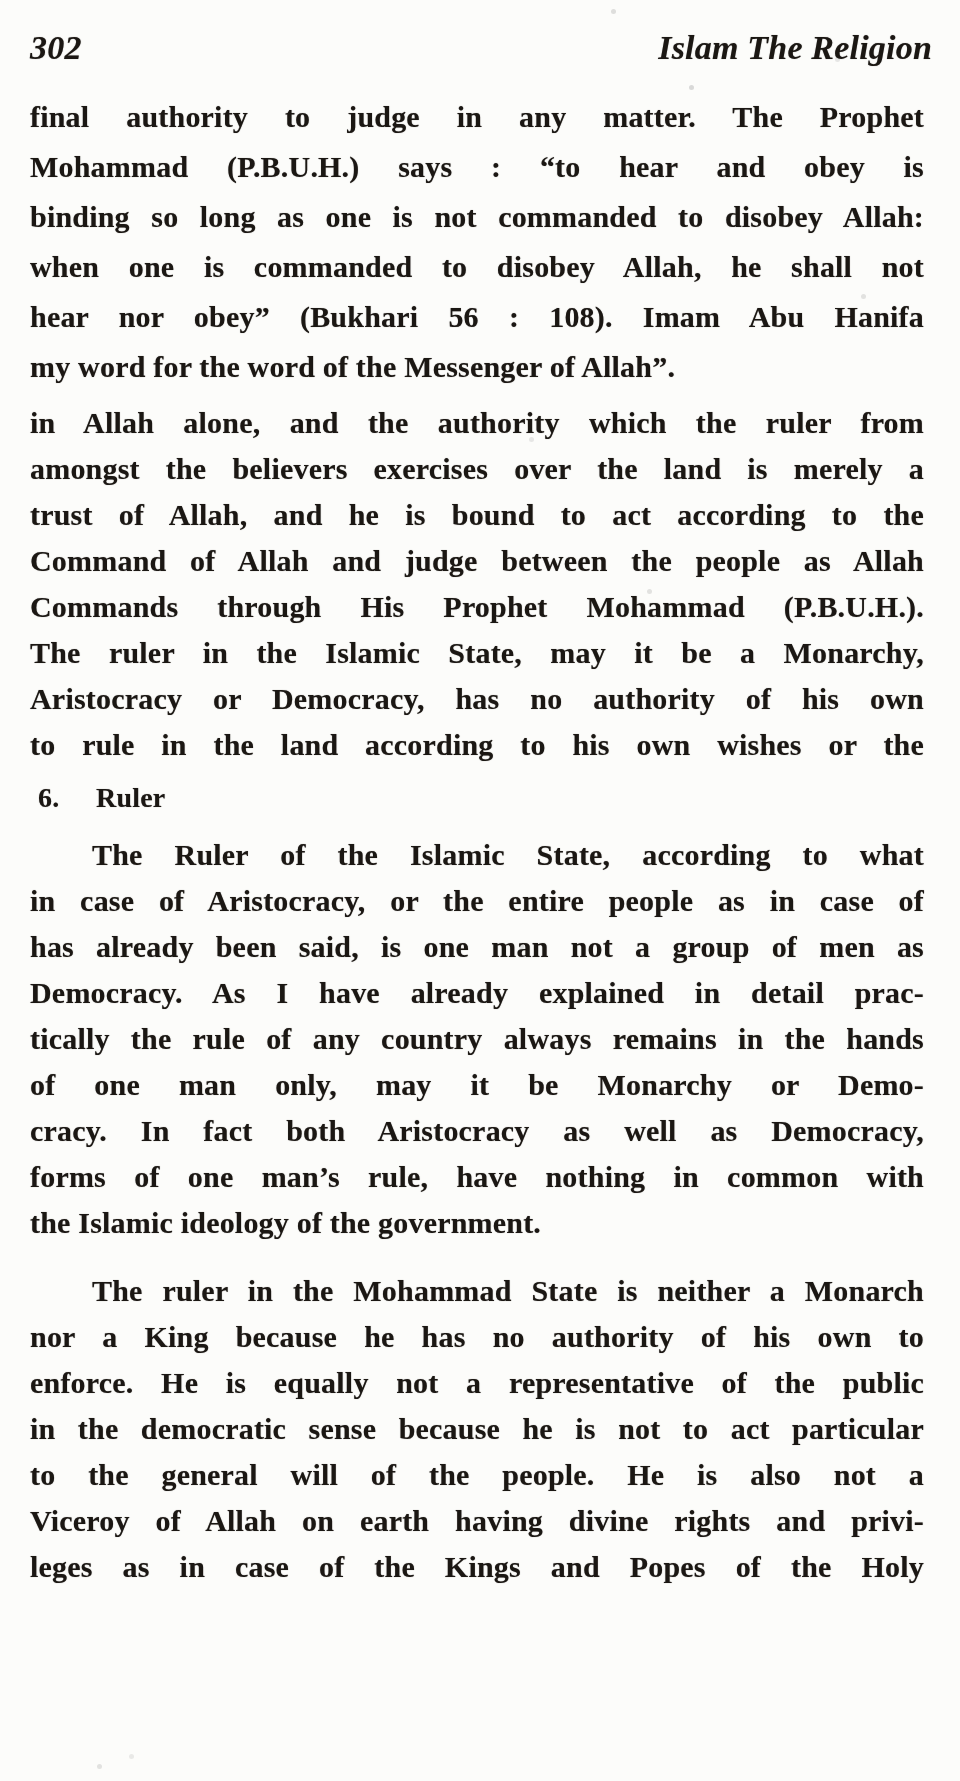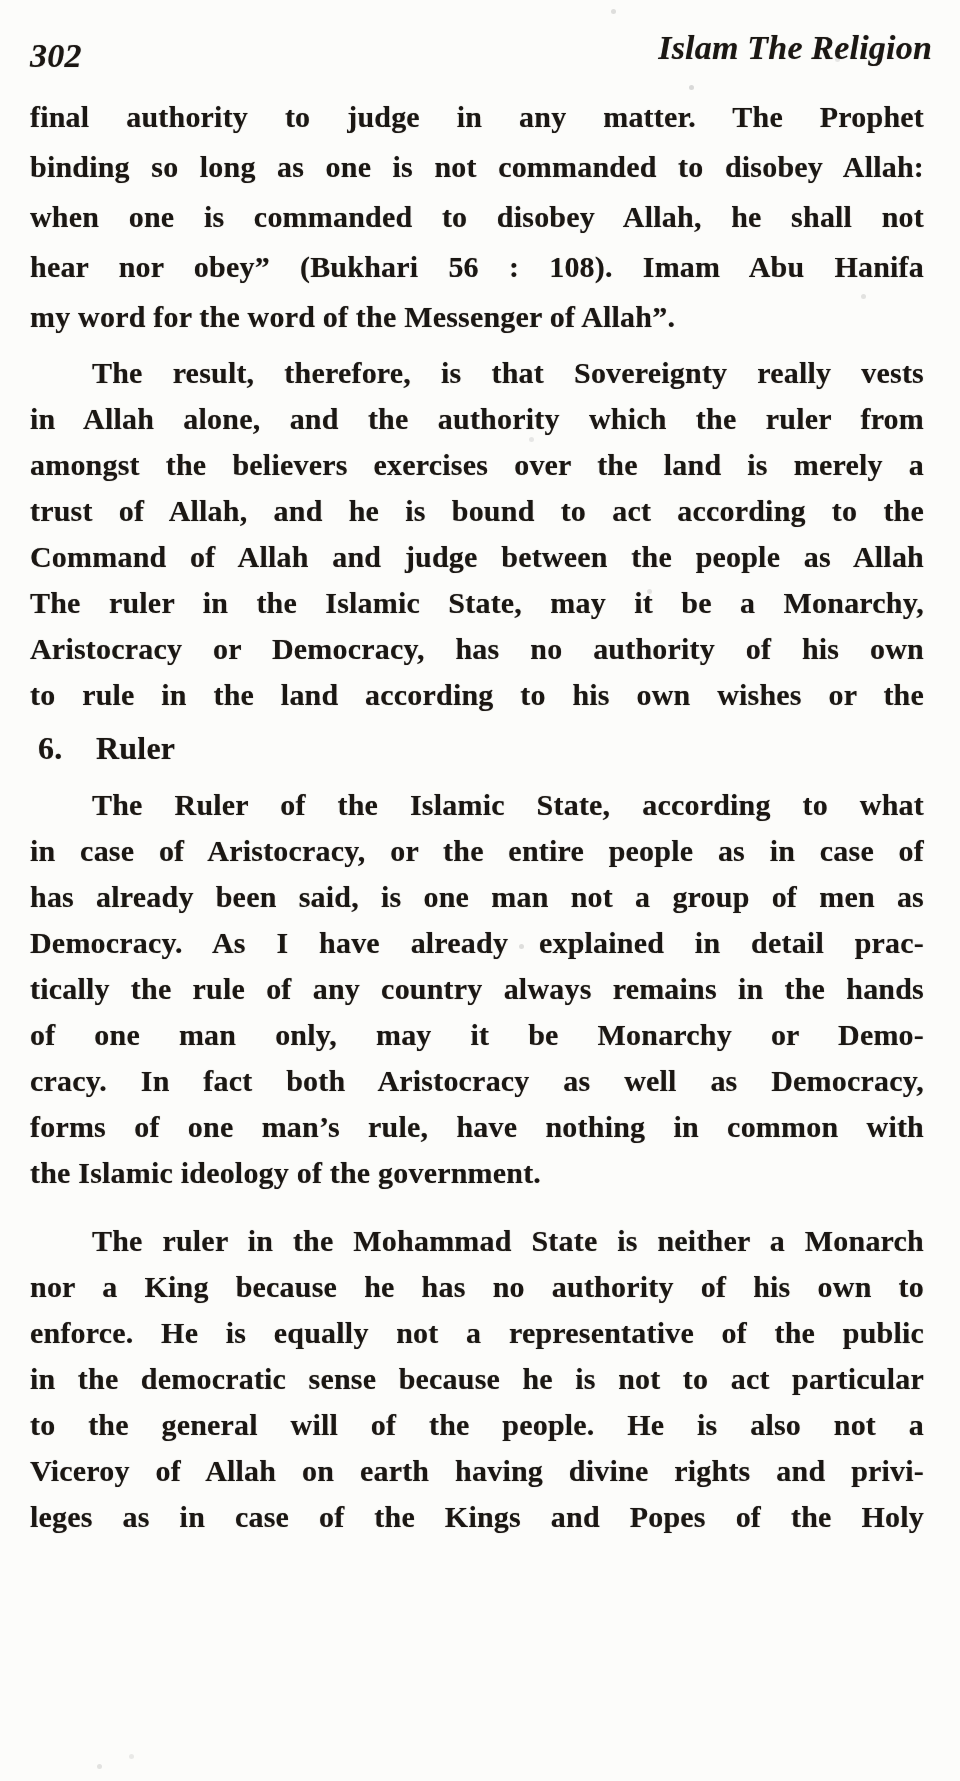--- a/index.html
+++ b/index.html
@@ -23,21 +23,21 @@
   
   .header{
     position:relative;
     height:48px;
     margin-bottom:20px;
     font-style:italic;
     font-size:34px;
     line-height:48px;
   }
   .pagenum{
-    position:absolute;left:0;top:8px;text-align:center;
+    position:absolute;left:0;top:0;text-align:center;
   }
   .runtitle{
     display:block;
     text-align:right;
   }
   
   .bodytext{font-size:30px;}
   .para{margin:0 8px 6px 0;}
   .para .line{
     line-height:46px;
@@ -48,21 +48,21 @@
   .para.p-first{margin-bottom:8px;}
   .para.p-first .line{line-height:50px;}
   .para.p2{margin-bottom:0;}
   .para.p3{margin-bottom:22px;}
   .line.indent{padding-left:62px;}
   .line.endline{text-align-last:left;}
   
   .heading{
     margin:8px 0 12px 0;
     padding-left:8px;
-    font-size:32px;
+    font-size:28px;
     line-height:44px;
   }
   .heading .hnum{
     display:inline-block;
     width:58px;
   }
   
   .speckles{
     position:absolute;left:0;top:0;width:3px;height:3px;
     border-radius:50%;
@@ -87,31 +87,32 @@
   <div class="speckles"></div>
 
   <div class="header">
     <span class="pagenum">302</span>
     <span class="runtitle">Islam The Religion</span>
   </div>
 
   <div class="bodytext" id="page-body">
       <div class="para p-first">
         <div class="line">final authority to judge in any matter. The Prophet</div>
+        <div class="line">Mohammad (P.B.U.H.) says : “to hear and obey is</div>
         <div class="line">binding so long as one is not commanded to disobey Allah:</div>
         <div class="line">when one is commanded to disobey Allah, he shall not</div>
         <div class="line">hear nor obey” (Bukhari 56 : 108). Imam Abu Hanifa</div>
         <div class="line endline">my word for the word of the Messenger of Allah”.</div>
       </div>
       <div class="para p2">
-        <div class="line indent">The result, therefore, is that Sovereignty really vests</div>
         <div class="line">in Allah alone, and the authority which the ruler from</div>
         <div class="line">amongst the believers exercises over the land is merely a</div>
         <div class="line">trust of Allah, and he is bound to act according to the</div>
         <div class="line">Command of Allah and judge between the people as Allah</div>
+        <div class="line">Commands through His Prophet Mohammad (P.B.U.H.).</div>
         <div class="line">The ruler in the Islamic State, may it be a Monarchy,</div>
         <div class="line">Aristocracy or Democracy, has no authority of his own</div>
         <div class="line">to rule in the land according to his own wishes or the</div>
       </div>
       <div class="heading"><span class="hnum">6.</span><span class="htext">Ruler</span></div>
       <div class="para p3">
         <div class="line indent">The Ruler of the Islamic State, according to what</div>
         <div class="line">in case of Aristocracy, or the entire people as in case of</div>
         <div class="line">has already been said, is one man not a group of men as</div>
         <div class="line">Democracy.  As I have already explained in detail prac-</div>

